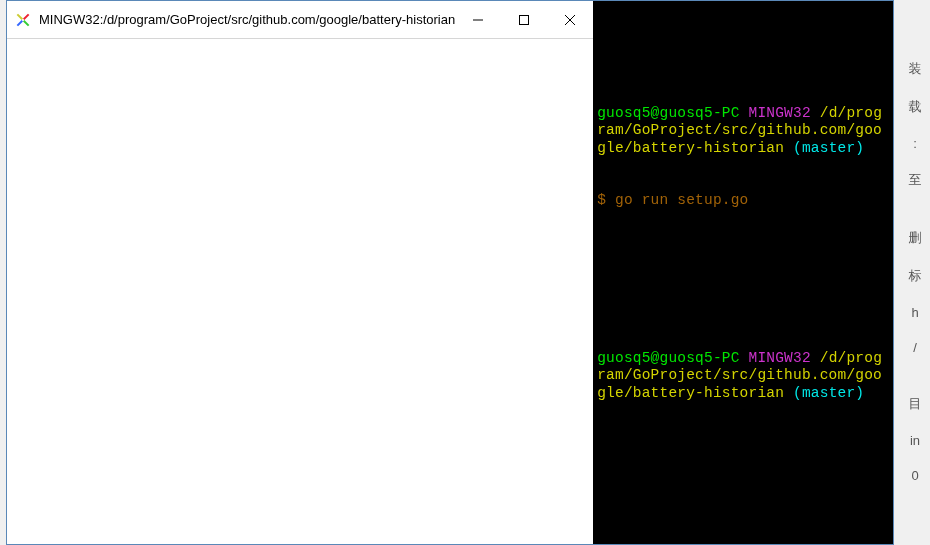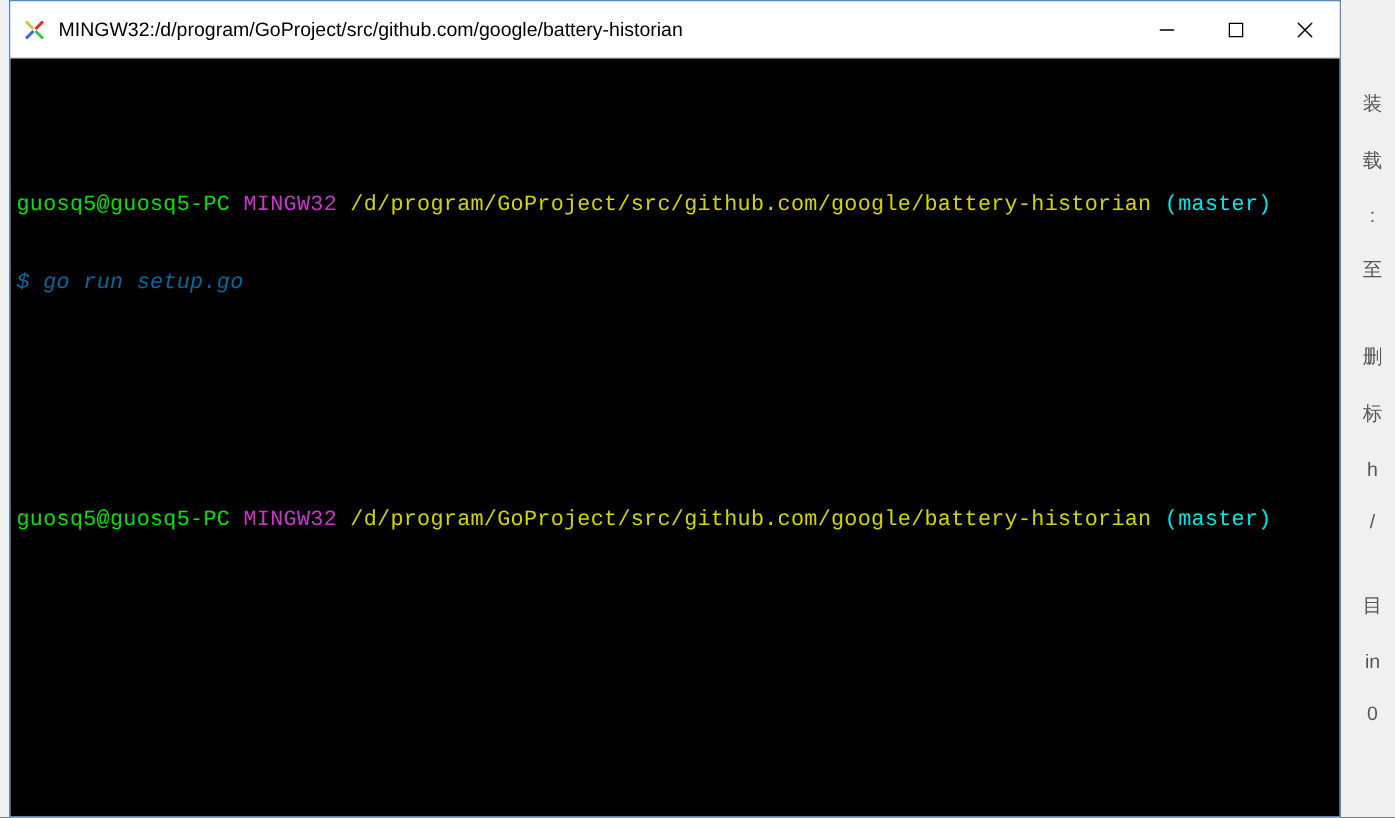--- a/index.html
+++ b/index.html
@@ -13,21 +13,21 @@
   }
   .window {
     position: absolute;
     top: 0;
     left: 6px;
     width: 888px;
     height: 545px;
     background: #ffffff;
     border: 1px solid #5a88b8;
     display: flex;
-    flex-direction: column;
+    flex-direction: row;
   }
   .titlebar {
     height: 38px;
     background: #ffffff;
     display: flex;
     align-items: center;
     padding-left: 8px;
     border-bottom: 1px solid #d6d6d6;
   }
   .app-icon {
@@ -60,34 +60,34 @@
     font-family: "Segoe UI", Arial, sans-serif;
     font-size: 12px;
     color: #000;
     cursor: default;
   }
   .win-btn svg { width: 10px; height: 10px; }
 
   .terminal {
     flex: 1;
     background: #000000;
-    padding: 2px 4px;
+    padding: 16px 4px;
     font-size: 14.5px;
     line-height: 17.5px;
     white-space: pre-wrap;
     font-family: "Consolas", "Courier New", monospace;
     overflow: hidden;
     letter-spacing: 0.2px;
   }
   .terminal .line { white-space: pre-wrap; word-break: break-all; }
   .user { color: #00e600; }
   .host { color: #cc33cc; }
   .path { color: #d4d400; }
   .branch { color: #00e6e6; }
-  .white { color: #0369a1; font-style: italic; }
+  .white { color: #a16207; }
   .blank { height: 17.5px; }
 
   
   .bg-strip {
     position: absolute;
     right: 0;
     top: 0;
     width: 30px;
     height: 545px;
     font-family: "SimSun", "Microsoft YaHei", sans-serif;

